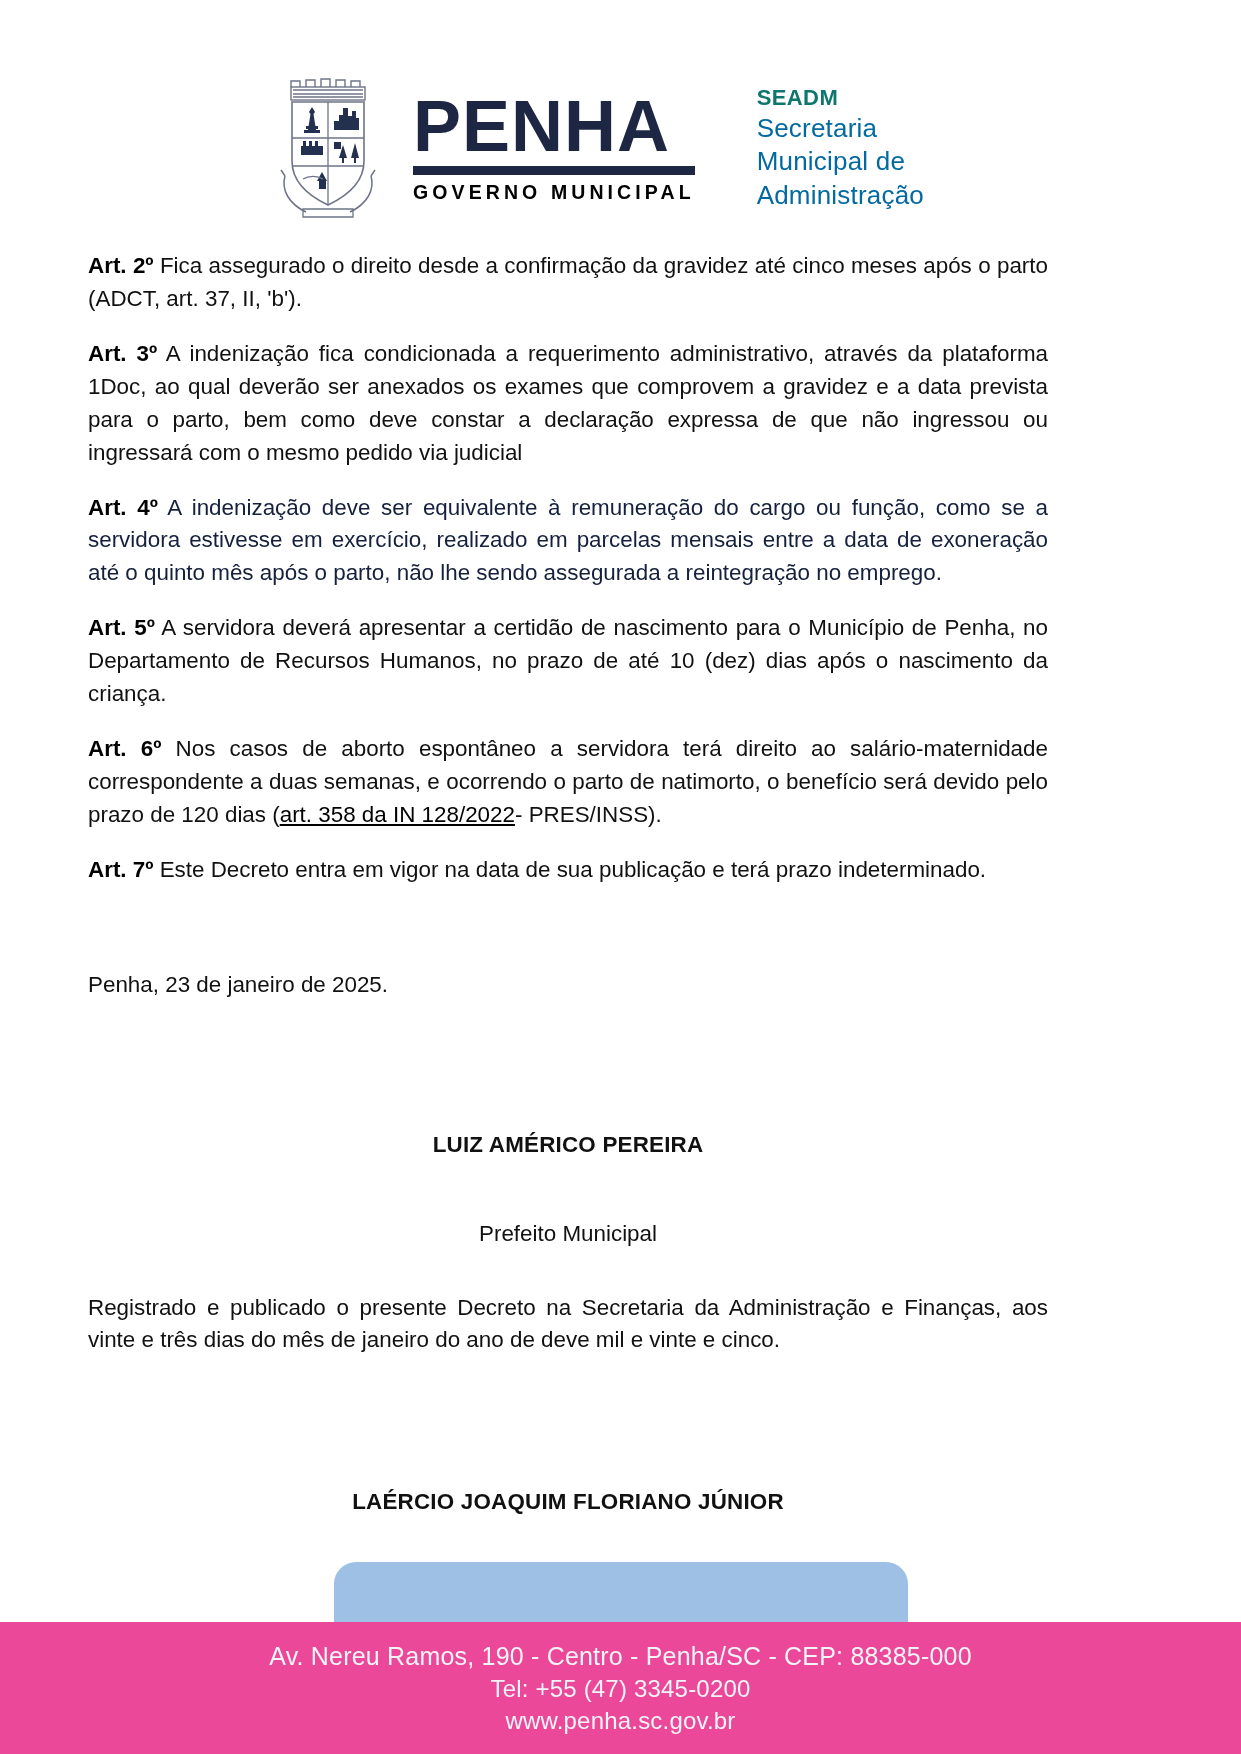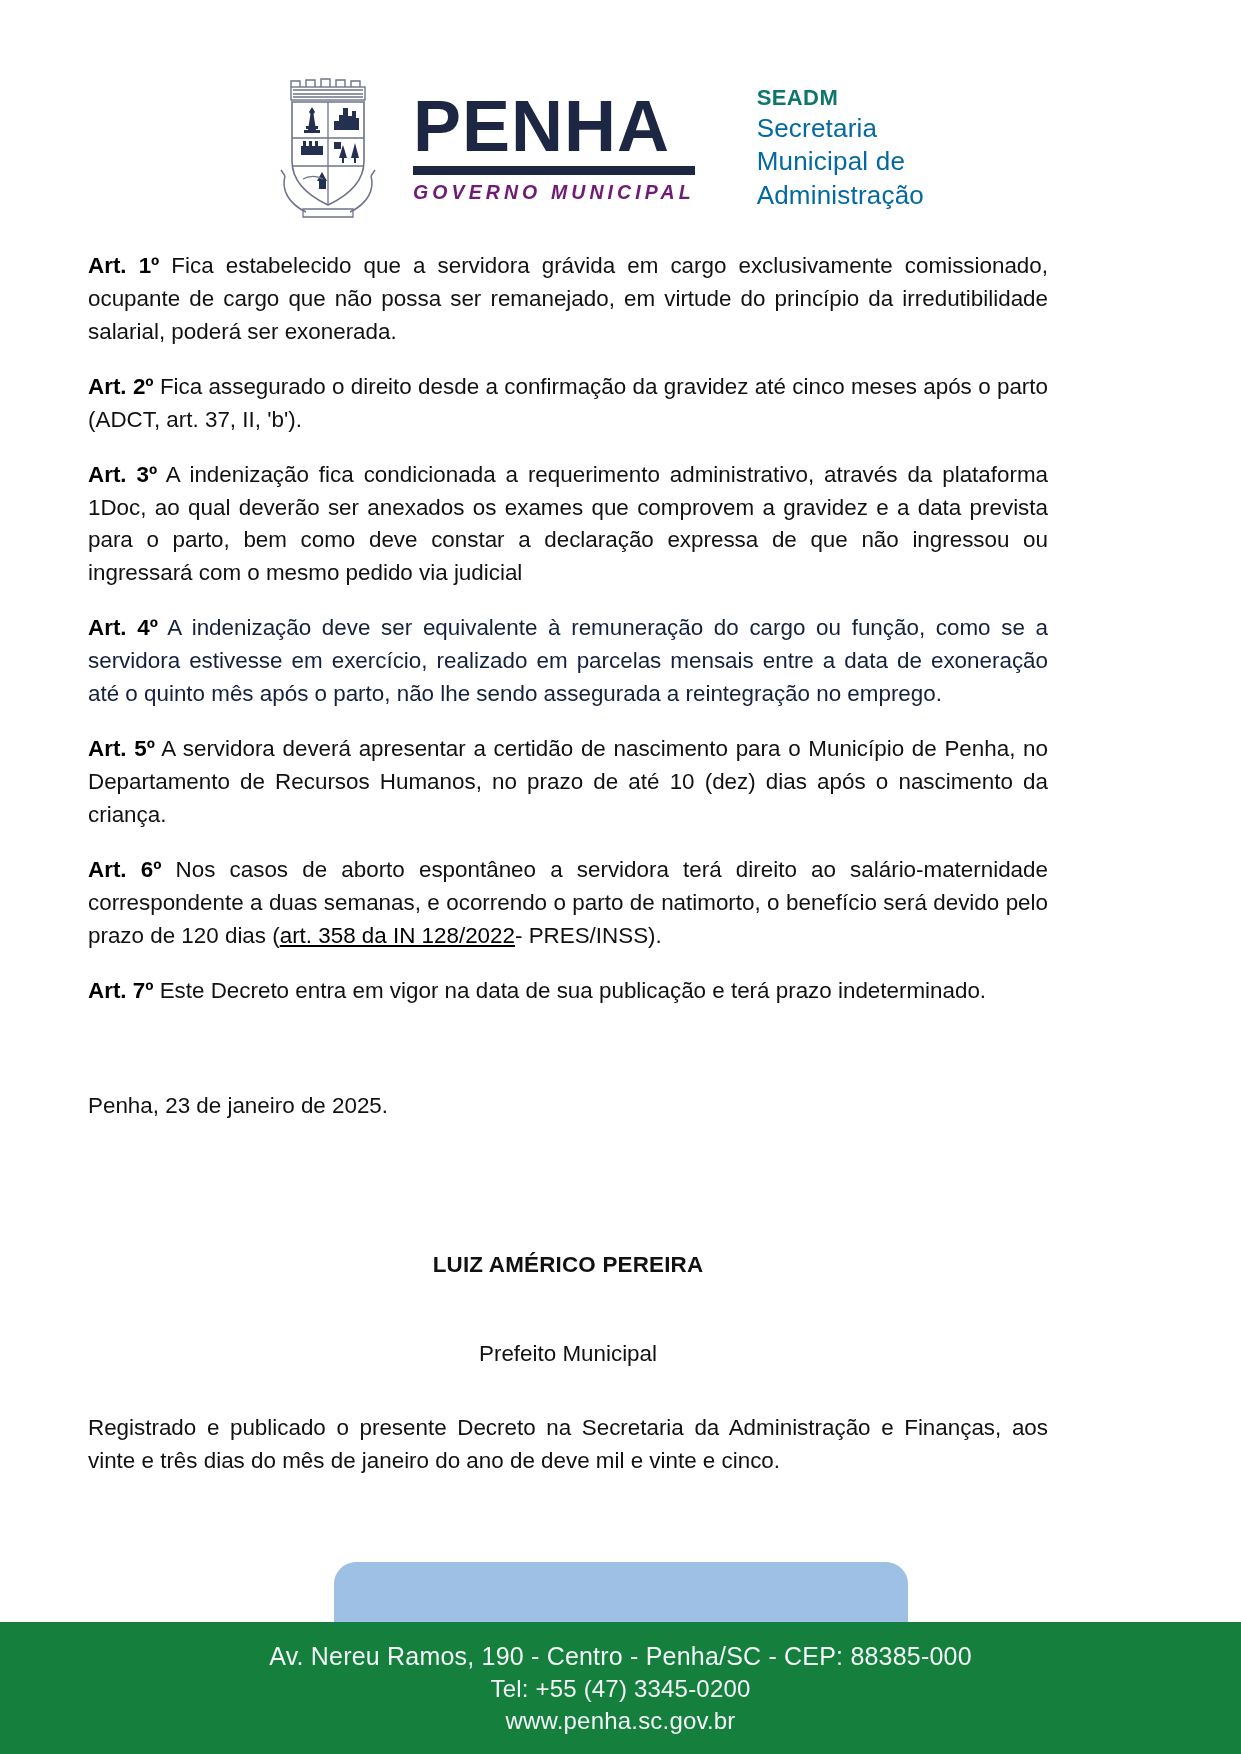--- a/index.html
+++ b/index.html
@@ -55,24 +55,23 @@
   .wordmark-rule {
     width: 100%;
     height: 9px;
     background: #1d2642;
     margin: 6px 0 6px 0;
   }
   .wordmark-sub {
     font-size: 19.5px;
     font-weight: 700;
     letter-spacing: 4.1px;
-    color: #701a75;
+    color: #000000;
     align-self: stretch;
     text-align: center;
-    font-style: italic;
   }
   .seadm {
     margin-left: 36px;
     color: #2b3350;
     line-height: 1.28;
   }
   .seadm-title {
     font-size: 22px;
     font-weight: 700;
     letter-spacing: 0.4px;
@@ -143,21 +142,21 @@
     height: 72px;
     background: #9dc0e4;
     border-radius: 22px 22px 0 0;
   }
   .footer-bar {
     position: absolute;
     left: 0;
     bottom: 0;
     width: 100%;
     height: 132px;
-    background: #15803d;
+    background: #ec4899;
     display: flex;
     flex-direction: column;
     align-items: center;
     justify-content: center;
   }
   .footer-line {
     color: #f2f4f8;
     font-size: 25px;
     line-height: 1.32;
     text-align: center;
@@ -243,21 +242,20 @@
         <div class="seadm-line">Secretaria</div>
         <div class="seadm-line">Municipal de</div>
         <div class="seadm-line">Administração</div>
       </div>
 
     </div>
   </div>
 
   <div class="content">
 
-    <p class="para"><span class="art-label">Art. 1º</span><span> Fica estabelecido que a servidora grávida em cargo exclusivamente comissionado, ocupante de cargo que não possa ser remanejado, em virtude do princípio da irredutibilidade salarial, poderá ser exonerada.</span></p>
 
     <p class="para"><span class="art-label">Art. 2º</span><span> Fica assegurado o direito desde a confirmação da gravidez até cinco meses após o parto (ADCT, art. 37, II, 'b').</span></p>
 
     <p class="para"><span class="art-label">Art. 3º</span><span> A indenização fica condicionada a requerimento administrativo, através da plataforma 1Doc, ao qual deverão ser anexados os exames que comprovem a gravidez e a data prevista para o parto, bem como deve constar a declaração expressa de que não ingressou ou ingressará com o mesmo pedido via judicial</span></p>
 
     <p class="para navy"><span class="art-label">Art. 4º</span><span> A indenização deve ser equivalente à remuneração do cargo ou função, como se a servidora estivesse em exercício, realizado em parcelas mensais entre a data de exoneração até o quinto mês após o parto, não lhe sendo assegurada a reintegração no emprego.</span></p>
 
     <p class="para"><span class="art-label">Art. 5º</span><span> A servidora deverá apresentar a certidão de nascimento para o Município de Penha, no Departamento de Recursos Humanos, no prazo de até 10 (dez) dias após o nascimento da criança.</span></p>
 
     <p class="para"><span class="art-label">Art. 6º</span><span> Nos casos de aborto espontâneo a servidora terá direito ao salário-maternidade correspondente a duas semanas, e ocorrendo o parto de natimorto, o benefício será devido pelo prazo de 120 dias (</span><a class="doc-link" href="#">art. 358 da IN 128/2022</a><span>- PRES/INSS).</span></p>

